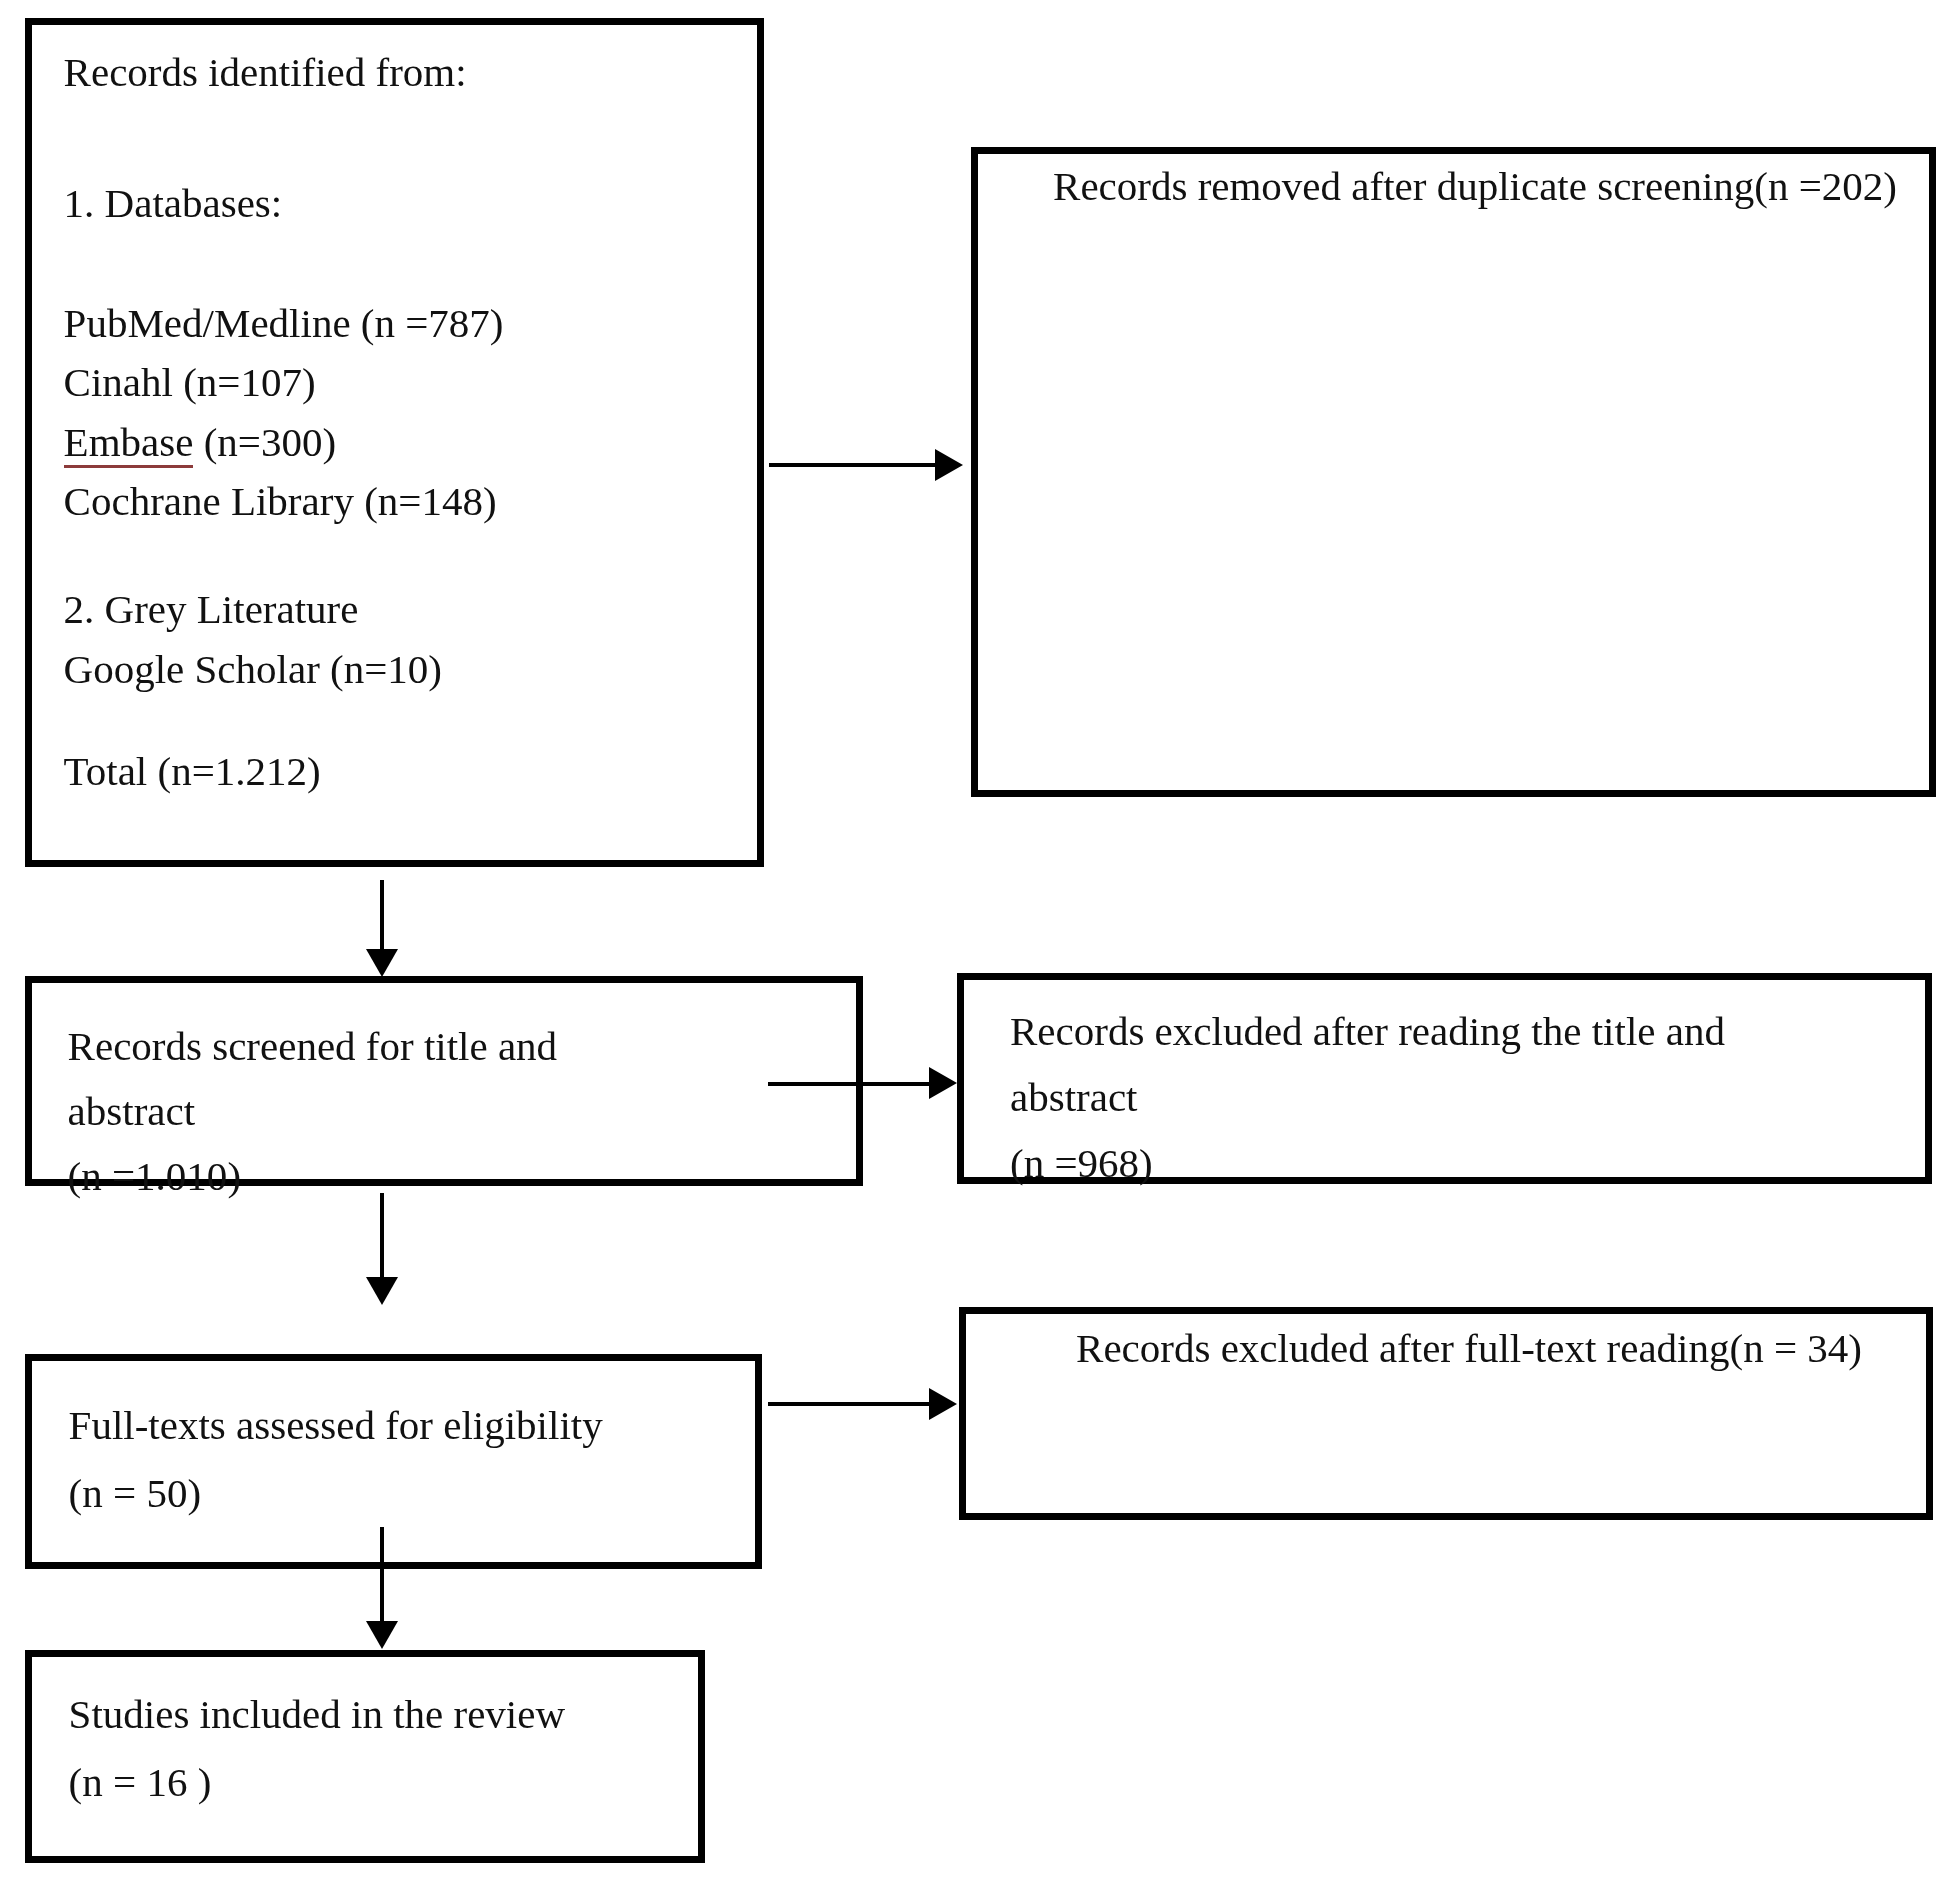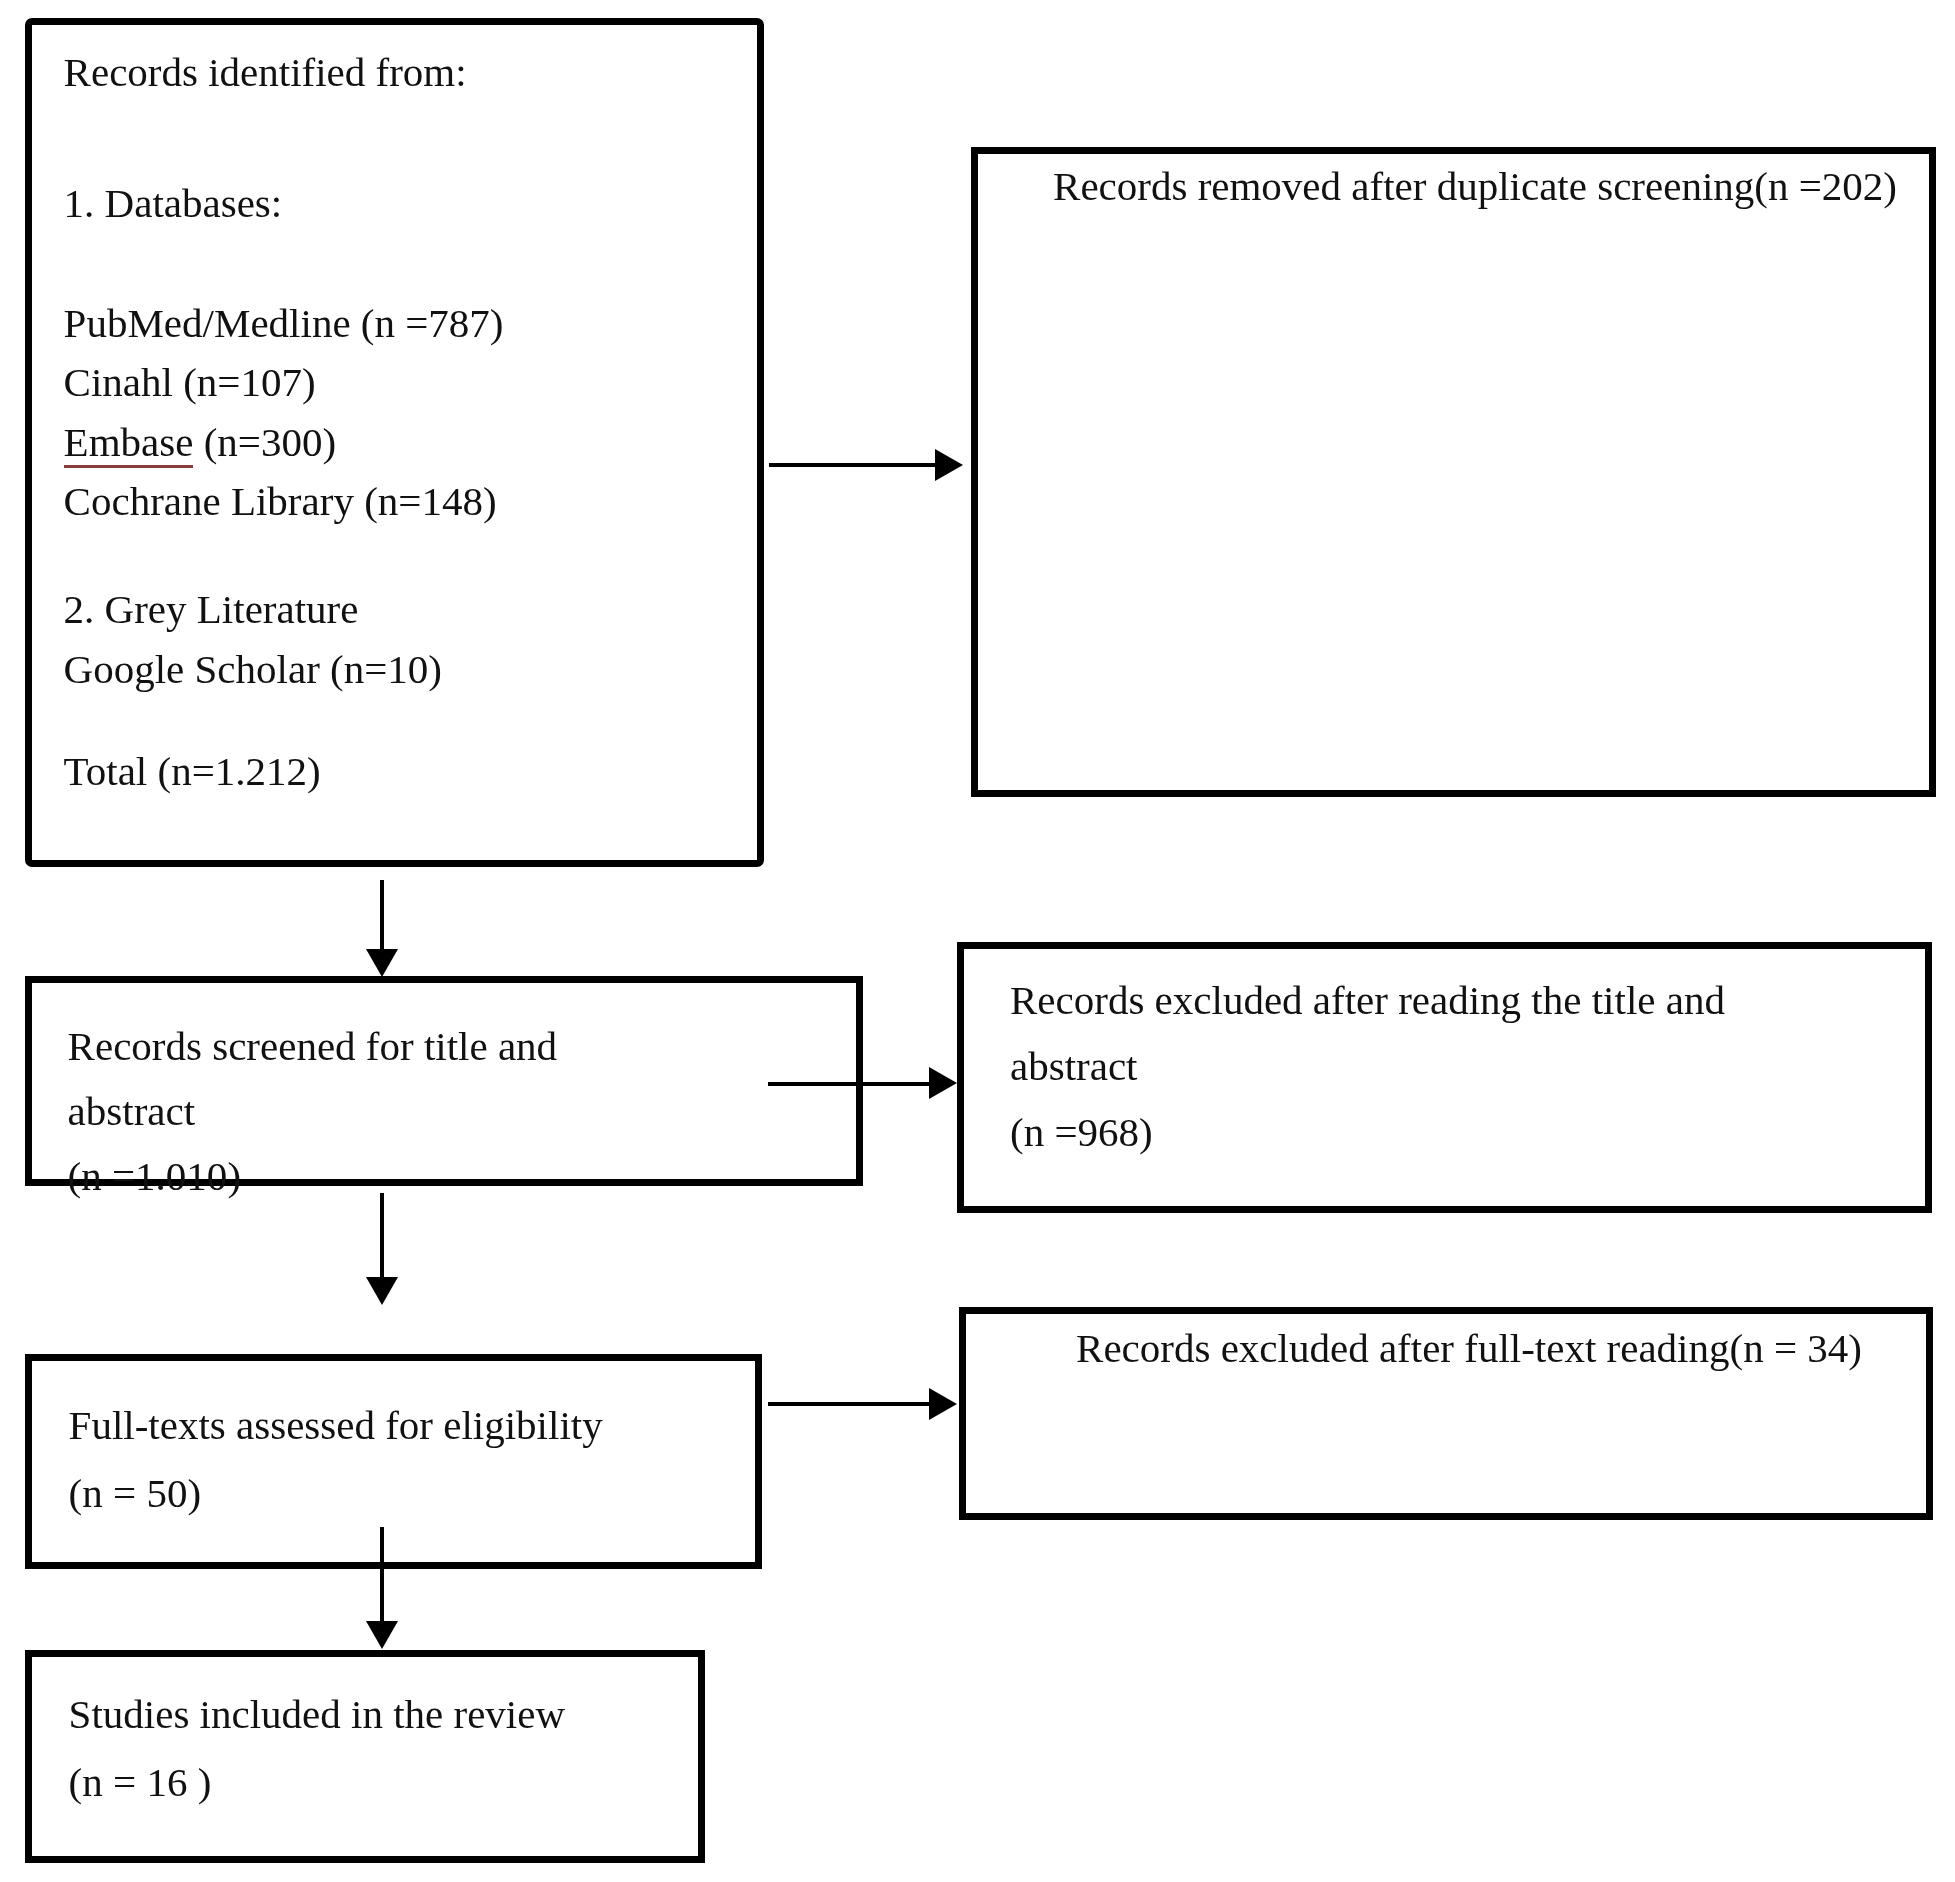--- a/index.html
+++ b/index.html
@@ -34,33 +34,33 @@
   #line-id-title    { margin: 18.4px 0 0 38px; }
   #line-item1       { margin: 74px 0 0 28px; }
   #line-db-pubmed   { margin: 63px 0 0 114px; }
   #line-db-cinahl   { margin: 2.5px 0 0 114px; }
   #line-db-embase   { margin: 2.5px 0 0 114px; }
   #line-db-cochrane { margin: 2.5px 0 0 114px; }
   #line-item2       { margin: 51px 0 0 28px; }
   #line-grey        { margin: 2.5px 0 0 92px; }
   #line-total       { margin: 45px 0 0 120px; }
 
-  #box-identification { left: 24.6px; top: 18.4px; width: 739px; height: 849px; border-radius: 7px; }
+  #box-identification { left: 24.6px; top: 18.4px; width: 739px; height: 849px; }
 
   #box-duplicates {
     left: 971px; top: 147px; width: 965px; height: 650px;
     display: flex; flex-direction: row; justify-content: center;
     padding-left: 43px; line-height: 65px;
   }
   #box-screened {
     left: 24.6px; top: 976px; width: 838px; height: 210px;
     padding: 31px 0 0 36px; line-height: 65px;
   }
   #box-excluded-ta {
-    left: 957px; top: 942px; width: 975px; height: 271px;
+    left: 957px; top: 973px; width: 975px; height: 211px;
     padding: 18.4px 0 0 46px; line-height: 66px;
   }
   #box-fulltext {
     left: 24.6px; top: 1354px; width: 737px; height: 215px;
     padding: 29.5px 0 0 37px; line-height: 68px;
   }
   #box-excluded-ft {
     left: 959px; top: 1307px; width: 974px; height: 213px;
     display: flex; flex-direction: row; justify-content: center;
     padding-left: 46px; line-height: 68px;

